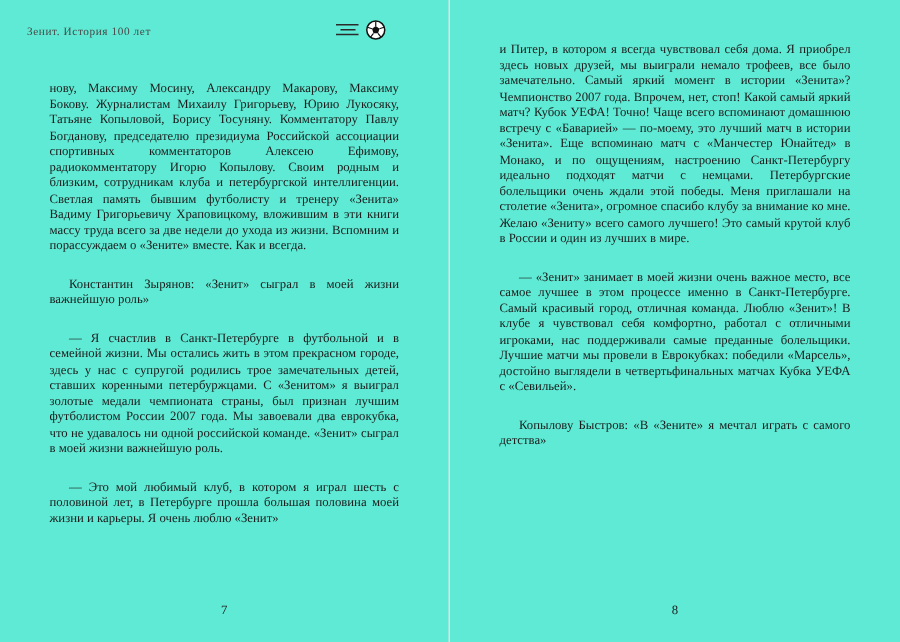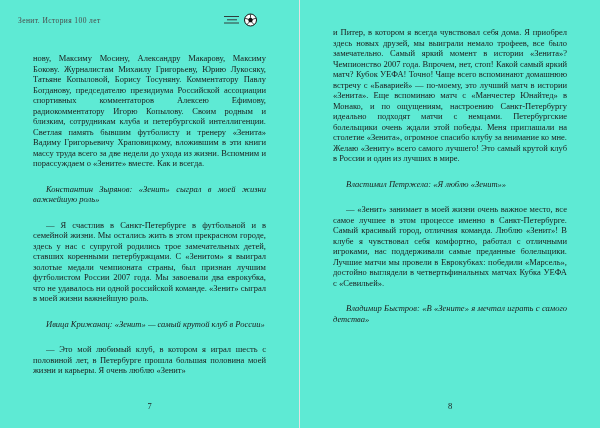--- a/index.html
+++ b/index.html
@@ -42,21 +42,20 @@
     line-height:10.5px;
     color:#1b1b1b;
     text-align:justify;
     max-height:352px;
     overflow:hidden;
   }
   .page-text p { margin:15px; }
   .page-text p.body { text-indent:13px;font-family:Liberation Serif, serif; }
   .page-text p.body-continued { text-indent:0; }
   .page-text p.heading {
-    font-style:italic;
     text-indent:13px;
     margin-top:9px;
     margin-bottom:5px;
   }
   .page-number {
     position:absolute;
     bottom:17px; left:0; right:0;
     text-align:center;
     font-size:8.5px;
     color:#1b1b1b;
@@ -78,29 +77,27 @@
           <circle cx="27.5" cy="7" r="6" fill="#ffffff" stroke="#111111" stroke-width="1"></circle>
           <polygon points="27.5,4.3 30,6.2 29,9.2 26,9.2 25,6.2" fill="#111111"></polygon>
           <path d="M27.5 4.3 L27.5 1.3 M30 6.2 L33 5.2 M29 9.2 L31 11.7 M26 9.2 L24 11.7 M25 6.2 L22 5.2" stroke="#111111" stroke-width="0.8" fill="none"></path>
         </svg>
       </span>
     </div>
     <div class="page-text">
         <p class="body-continued">нову, Максиму Мосину, Александру Макарову, Максиму Бокову. Журналистам Михаилу Григорьеву, Юрию Лукосяку, Татьяне Копыловой, Борису Тосуняну. Комментатору Павлу Богданову, председателю президиума Российской ассоциации спортивных комментаторов Алексею Ефимову, радиокомментатору Игорю Копылову. Своим родным и близким, сотрудникам клуба и петербургской интеллигенции. Светлая память бывшим футболисту и тренеру «Зенита» Вадиму Григорьевичу Храповицкому, вложившим в эти книги массу труда всего за две недели до ухода из жизни. Вспомним и порассуждаем о «Зените» вместе. Как и всегда.</p>
         <p class="heading">Константин Зырянов: «Зенит» сыграл в моей жизни важнейшую роль»</p>
         <p class="body">— Я счастлив в Санкт-Петербурге в футбольной и в семейной жизни. Мы остались жить в этом прекрасном городе, здесь у нас с супругой родились трое замечательных детей, ставших коренными петербуржцами. С «Зенитом» я выиграл золотые медали чемпионата страны, был признан лучшим футболистом России 2007 года. Мы завоевали два еврокубка, что не удавалось ни одной российской команде. «Зенит» сыграл в моей жизни важнейшую роль.</p>
-        <p class="heading">Ивица Крижанац: «Зенит» — самый крутой клуб в России»</p>
         <p class="body">— Это мой любимый клуб, в котором я играл шесть с половиной лет, в Петербурге прошла большая половина моей жизни и карьеры. Я очень люблю «Зенит»</p>
       </div>
     <div class="page-number">7</div>
   </section>
 
   <section class="page right">
     <div class="page-text">
         <p class="body-continued">и Питер, в котором я всегда чувствовал себя дома. Я приобрел здесь новых друзей, мы выиграли немало трофеев, все было замечательно. Самый яркий момент в истории «Зенита»? Чемпионство 2007 года. Впрочем, нет, стоп! Какой самый яркий матч? Кубок УЕФА! Точно! Чаще всего вспоминают домашнюю встречу с «Баварией» — по-моему, это лучший матч в истории «Зенита». Еще вспоминаю матч с «Манчестер Юнайтед» в Монако, и по ощущениям, настроению Санкт-Петербургу идеально подходят матчи с немцами. Петербургские болельщики очень ждали этой победы. Меня приглашали на столетие «Зенита», огромное спасибо клубу за внимание ко мне. Желаю «Зениту» всего самого лучшего! Это самый крутой клуб в России и один из лучших в мире.</p>
-        <p class="heading">Властимил Петржела: «Я люблю «Зенит»»</p>
         <p class="body">— «Зенит» занимает в моей жизни очень важное место, все самое лучшее в этом процессе именно в Санкт-Петербурге. Самый красивый город, отличная команда. Люблю «Зенит»! В клубе я чувствовал себя комфортно, работал с отличными игроками, нас поддерживали самые преданные болельщики. Лучшие матчи мы провели в Еврокубках: победили «Марсель», достойно выглядели в четвертьфинальных матчах Кубка УЕФА с «Севильей».</p>
-        <p class="heading">Владимир Быстров: «В «Зените» я мечтал играть с самого детства»</p>
+        <p class="heading">Копылову Быстров: «В «Зените» я мечтал играть с самого детства»</p>
       </div>
     <div class="page-number">8</div>
   </section>
 
 </div>
 
 </body></html>

